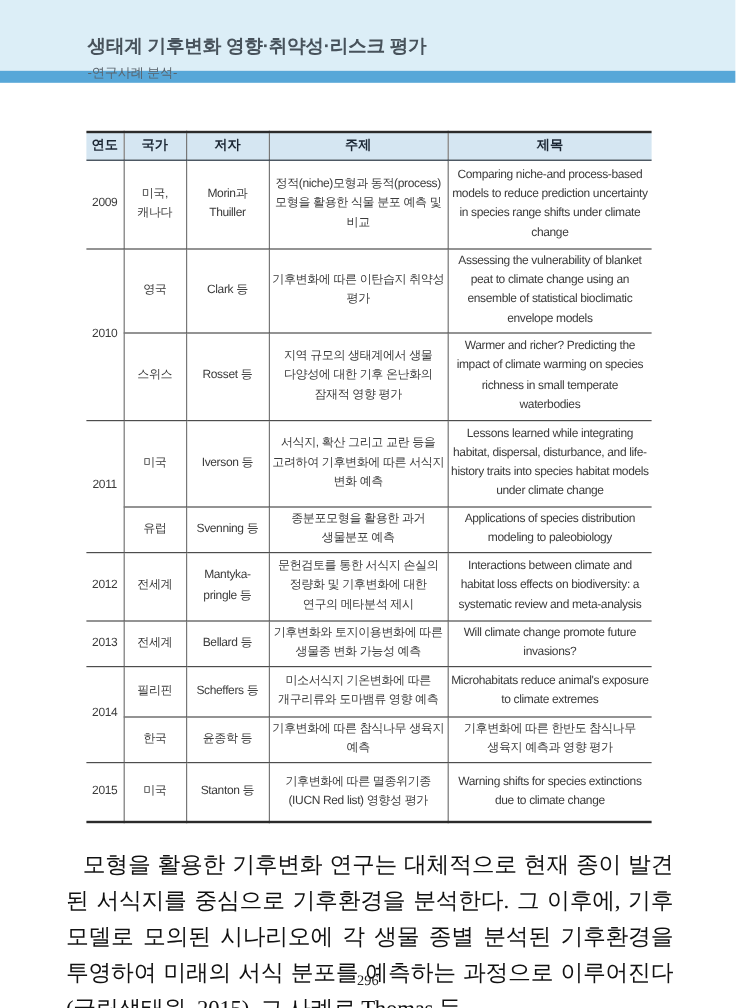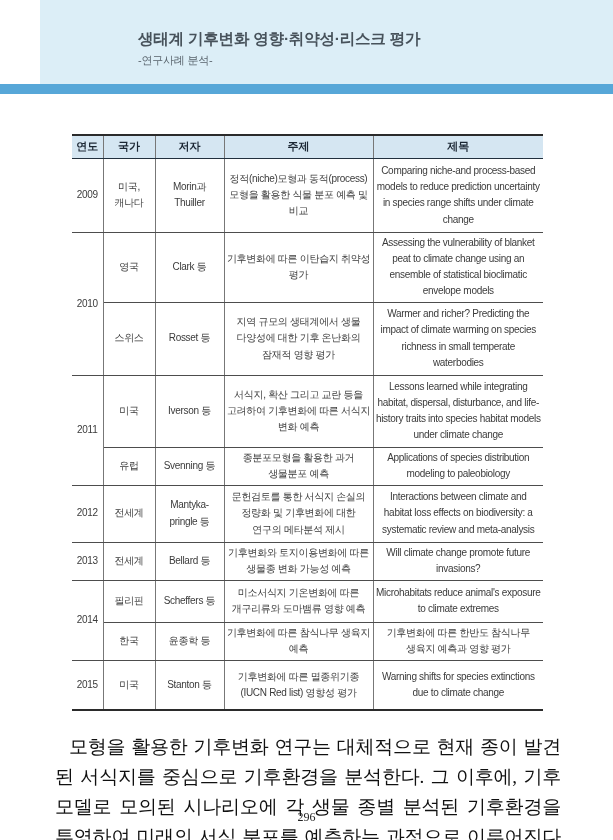--- a/index.html
+++ b/index.html
@@ -5,22 +5,22 @@
   html,body{margin:0;padding:0;}
   body{
     width:613px;height:840px;background:#ffffff;overflow:hidden;
     font-family:"Liberation Sans","DejaVu Sans",sans-serif;
     position:relative;
   }
   .page{position:relative;width:613px;height:840px;background:#fff;}
 
   
   .band{
-    height:84px;background:var(--header-band,#dceef7);
-    box-sizing:border-box;padding:30px 0 0 98px;margin-left:40px;
+    height:59px;background:var(--header-band,#dceef7);
+    box-sizing:border-box;padding:30px 0 0 73px;
   }
   .doc-title{
     font-size:15.5px;font-weight:bold;color:#47525b;letter-spacing:-0.2px;line-height:1.2;
   }
   .doc-subtitle{
     font-size:11px;color:#59646d;margin-top:4px;letter-spacing:-0.2px;
   }
   .accent-bar{height:10px;background:var(--accent-bar,#57a7d8);}
 
   

